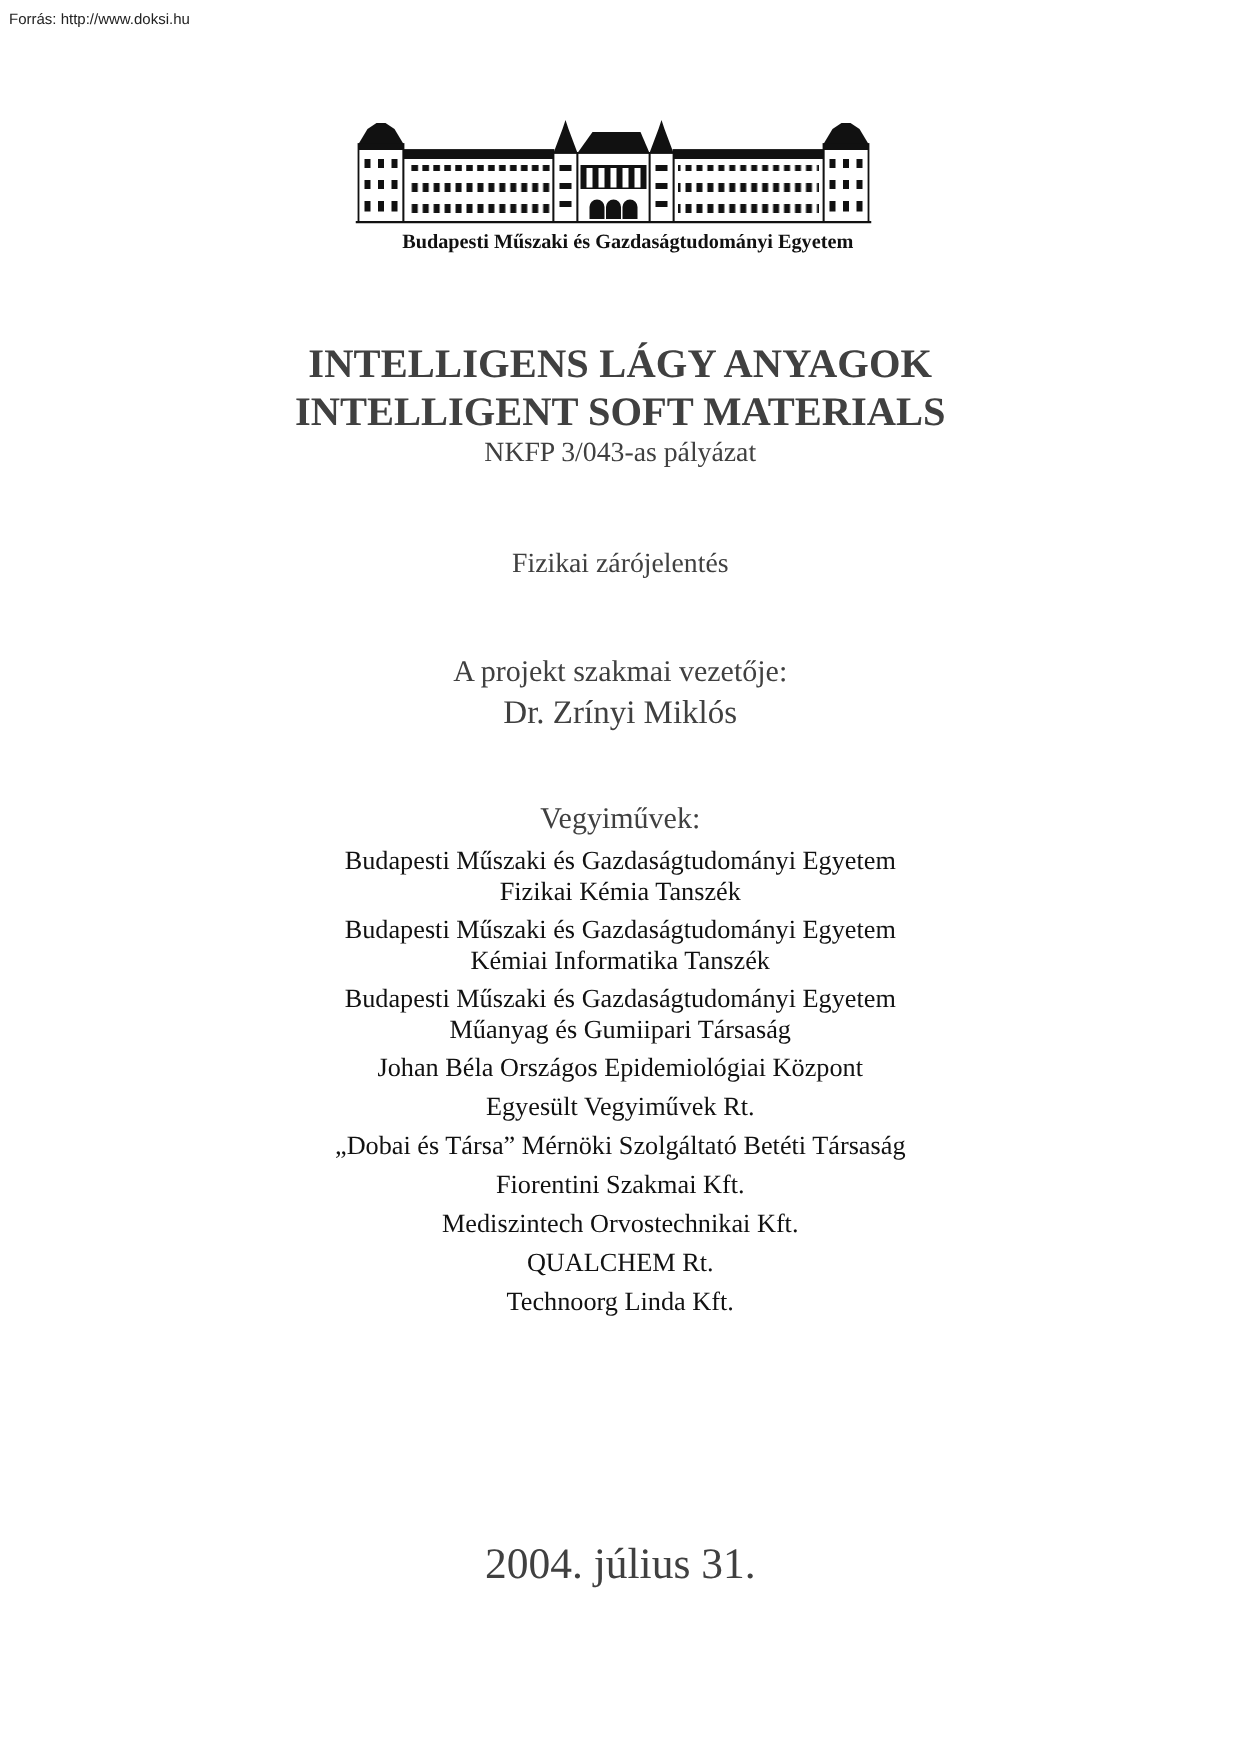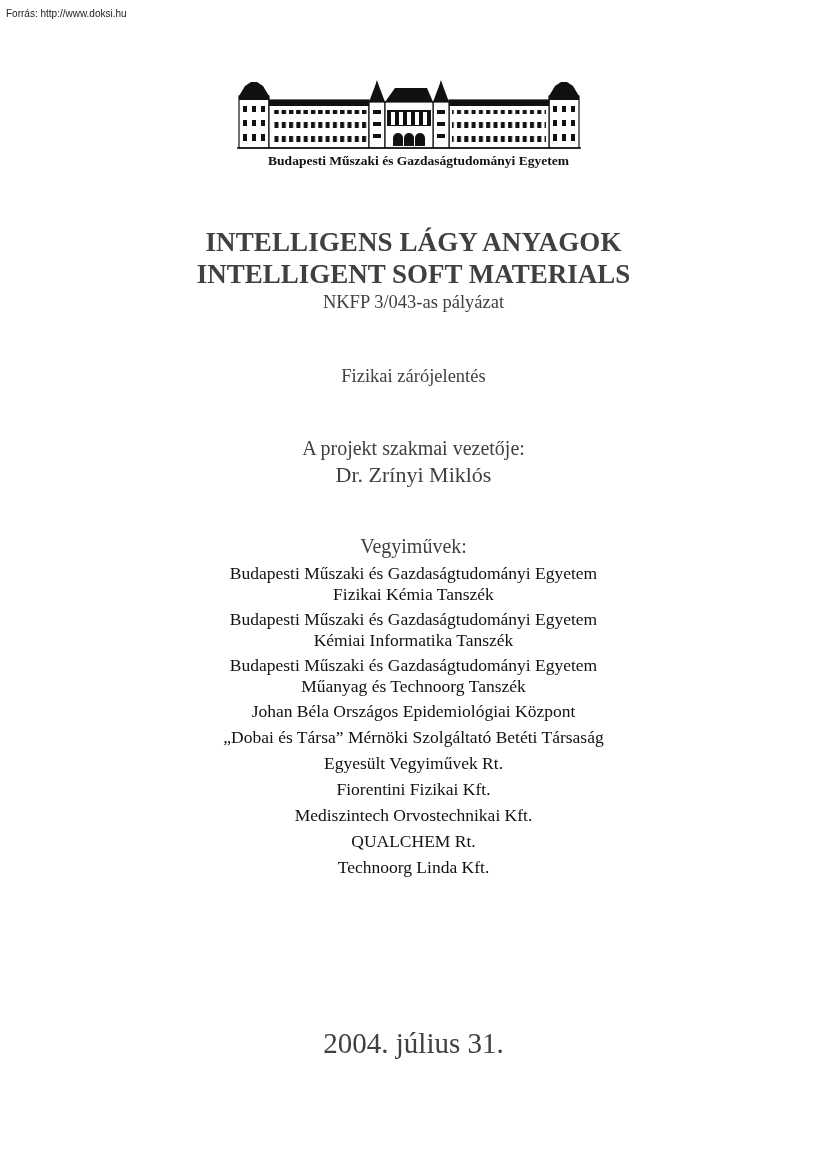--- a/index.html
+++ b/index.html
@@ -124,24 +124,24 @@
   <div class="grp">
     <div>Budapesti Műszaki és Gazdaságtudományi Egyetem</div>
     <div>Fizikai Kémia Tanszék</div>
   </div>
   <div class="grp">
     <div>Budapesti Műszaki és Gazdaságtudományi Egyetem</div>
     <div>Kémiai Informatika Tanszék</div>
   </div>
   <div class="grp">
     <div>Budapesti Műszaki és Gazdaságtudományi Egyetem</div>
-    <div>Műanyag és Technoorg Tanszék</div>
+    <div>Műanyag és Gumiipari Társaság</div>
   </div>
   <div class="single">Johan Béla Országos Epidemiológiai Központ</div>
+  <div class="single">Egyesült Vegyiművek Rt.</div>
   <div class="single">„Dobai és Társa” Mérnöki Szolgáltató Betéti Társaság</div>
-  <div class="single">Egyesült Vegyiművek Rt.</div>
-  <div class="single">Fiorentini Fizikai Kft.</div>
+  <div class="single">Fiorentini Szakmai Kft.</div>
   <div class="single">Mediszintech Orvostechnikai Kft.</div>
   <div class="single">QUALCHEM Rt.</div>
   <div class="single">Technoorg Linda Kft.</div>
 </div>
 
 <div class="center date">2004. július 31.</div>
 
 </body></html>

